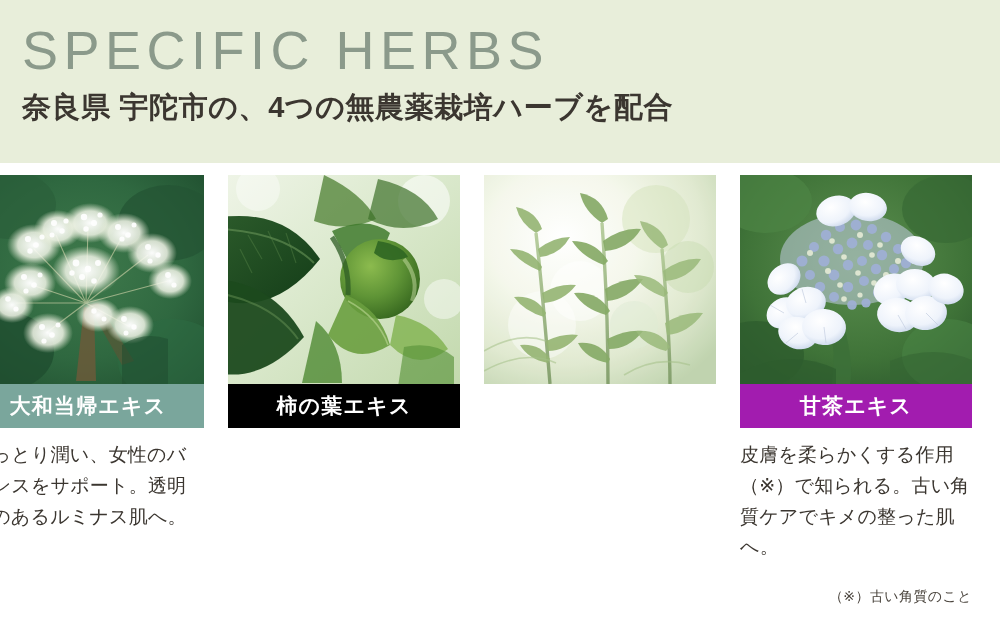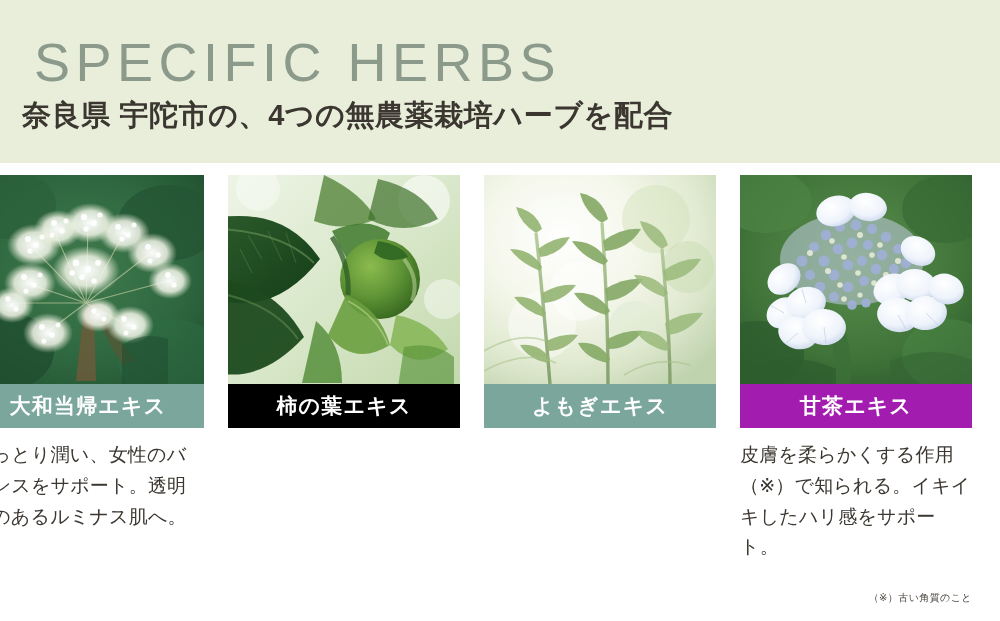--- a/index.html
+++ b/index.html
@@ -25,38 +25,38 @@
     background: #e8eeda;
     box-sizing: border-box;
   }
   .header-inner {
     position: absolute;
     left: 22px;
     top: 0;
     right: 0;
   }
   .page-title {
-    margin: 12px;
+    margin: 0;
     padding: 0;
     position: absolute;
     left: 0;
     top: 23px;
     font-size: 54px;
     line-height: 1;
     font-weight: 400;
     letter-spacing: 5.5px;
     color: #8b9a8b;
     white-space: nowrap;
   }
   .page-subtitle {
     margin: 0;
     padding: 0;
     position: absolute;
     left: 0;
-    top: 98px;
+    top: 90px;
     font-size: 29px;
     line-height: 1.2;
     font-weight: 700;
     letter-spacing: 0.6px;
     color: #3b3630;
     white-space: nowrap;
   }
 
   
   .cards-row {
@@ -115,21 +115,21 @@
     letter-spacing: 0.2px;
     word-break: break-all;
   }
 
   
   .footnote {
     position: absolute;
     right: 28px;
     bottom: 18px;
     margin: 0;
-    font-size: 10px;
+    font-size: 14px;
     line-height: 1;
     color: #4a443d;
     letter-spacing: 0.4px;
     white-space: nowrap;
   }
 </style>
 </head>
 <body>
 
 <div class="header-band">
@@ -342,21 +342,20 @@
           <path d="M182 176 q-22 -6 -30 -20 q24 -2 34 16 Z"></path>
         </g>
         <g stroke="#9bba7c" stroke-width="1.6" fill="none" opacity="0.55">
           <path d="M0 196 q40 -22 72 -8"></path>
           <path d="M0 176 q34 -20 62 -10"></path>
           <path d="M140 200 q32 -20 66 -10"></path>
         </g>
         <rect width="232" height="209" fill="#ffffff" opacity="0.1"></rect>
       </svg>
     </div>
-    <div class="card-label" style="background:#7aa69c">よもぎエキス</div>
   </div>
 
   <div class="herb-card">
     <div class="card-photo">
       <svg class="photo-canvas" viewBox="0 0 232 209" preserveAspectRatio="xMidYMid slice">
         <defs>
           <radialGradient id="p4bg" cx="50%" cy="40%" r="80%">
             <stop offset="0%" stop-color="#5d9050"></stop>
             <stop offset="60%" stop-color="#3f7338"></stop>
             <stop offset="100%" stop-color="#27512a"></stop>
@@ -441,18 +440,18 @@
           <path d="M58 158 l-12 10"></path>
             <path d="M84 152 l2 16"></path>
           <path d="M158 140 l8 14"></path>
             <path d="M186 138 l12 12"></path>
         </g>
         <path d="M0 198 q50 -26 96 -4 l0 16 -96 0 Z" fill="#2e5c2e" opacity="0.7"></path>
         <path d="M150 186 q44 -18 84 0 l0 24 -84 0 Z" fill="#356633" opacity="0.6"></path>
       </svg>
     </div>
     <div class="card-label" style="background:#a21caf">甘茶エキス</div>
-    <p class="card-desc">皮膚を柔らかくする作用（※）で知られる。イキイキしたハリ感をサポート。</p>
+    <p class="card-desc">皮膚を柔らかくする作用（※）で知られる。古い角質ケアでキメの整った肌へ。</p>
   </div>
 
 </div>
 
 <p class="footnote">（※）古い角質のこと</p>
 
 </body></html>

